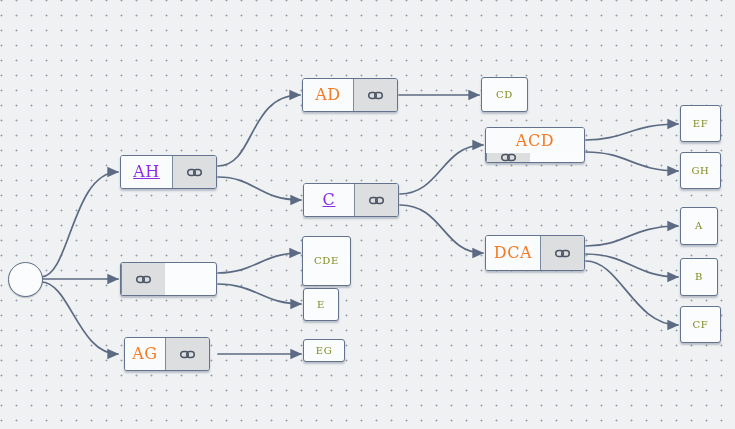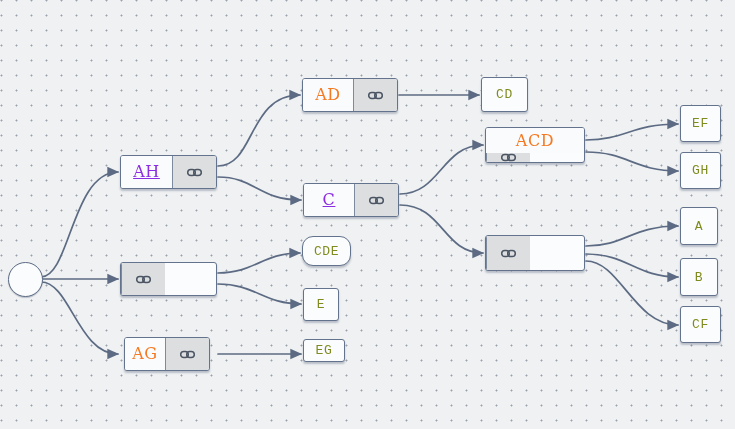--- a/index.html
+++ b/index.html
@@ -76,25 +76,24 @@
     box-sizing: border-box;
     display: flex;
     align-items: center;
     justify-content: center;
     background: #fbfcfd;
     border: 1.4px solid #63738d;
     border-radius: 3px;
     box-shadow: 0 2px 2px rgba(70,84,105,.32);
   }
   .leaf-node .label {
-    font-size: 13px;
+    font-size: 10px;
     letter-spacing: .6px;
     line-height: 1;
     white-space: nowrap;
-    font-family: Liberation Mono, monospace;
   }
   .c-orange { color: #f57920; }
   .c-purple { color: #8b2be2; text-decoration: underline; }
   .c-olive  { color: #7f8b1e; }
 </style>
 </head>
 <body>
 
 <div id="canvas">
 
@@ -184,31 +183,34 @@
           <span class="label c-orange">ACD</span>
         </div>
         <div class="handle">
           <svg class="chain-icon" width="15" height="9" viewBox="0 0 15 9">
             <rect x="0.7" y="1.4" width="7.6" height="6.2" rx="3.1" fill="none" stroke="#4b5564" stroke-width="1.5"></rect>
             <rect x="6.7" y="1.4" width="7.6" height="6.2" rx="3.1" fill="none" stroke="#4b5564" stroke-width="1.5"></rect>
           </svg>
         </div>
       </div>
       <div class="group-node" style="left: 485px; top: 235px; width: 100px; height: 36px;">
+        <div class="body">
+          <span class="label c-orange">DCA</span>
+        </div>
         <div class="handle">
           <svg class="chain-icon" width="15" height="9" viewBox="0 0 15 9">
             <rect x="0.7" y="1.4" width="7.6" height="6.2" rx="3.1" fill="none" stroke="#4b5564" stroke-width="1.5"></rect>
             <rect x="6.7" y="1.4" width="7.6" height="6.2" rx="3.1" fill="none" stroke="#4b5564" stroke-width="1.5"></rect>
           </svg>
         </div>
       </div>
       <div class="leaf-node" style="left: 481px; top: 77px; width: 47px; height: 35px;">
         <span class="label c-olive">CD</span>
       </div>
-      <div class="leaf-node" style="left: 302px; top: 236px; width: 49px; height: 30px; border-radius: 11px;">
+      <div class="leaf-node" style="left: 302px; top: 236px; width: 49px; height: 50px;">
         <span class="label c-olive">CDE</span>
       </div>
       <div class="leaf-node" style="left: 303px; top: 288px; width: 36px; height: 33px;">
         <span class="label c-olive">E</span>
       </div>
       <div class="leaf-node" style="left: 303px; top: 339px; width: 42px; height: 23px;">
         <span class="label c-olive">EG</span>
       </div>
       <div class="leaf-node" style="left: 680px; top: 105px; width: 41px; height: 37px;">
         <span class="label c-olive">EF</span>

